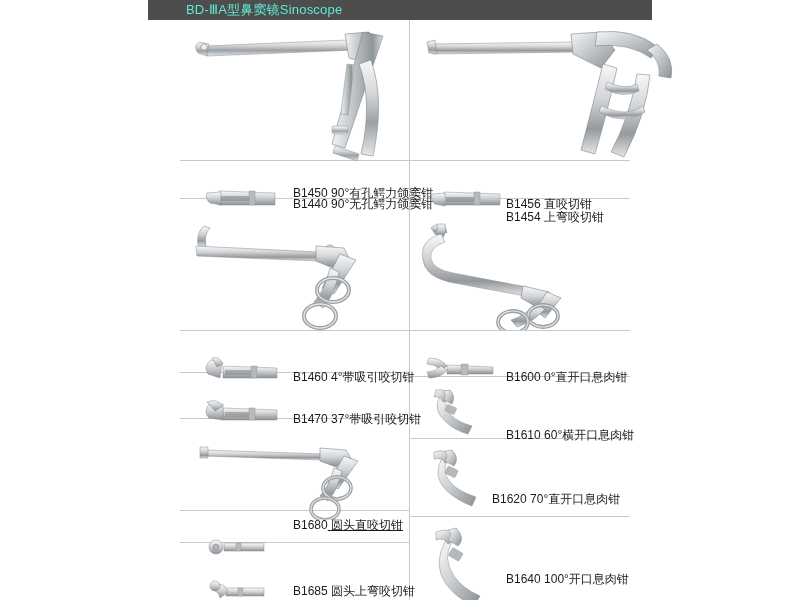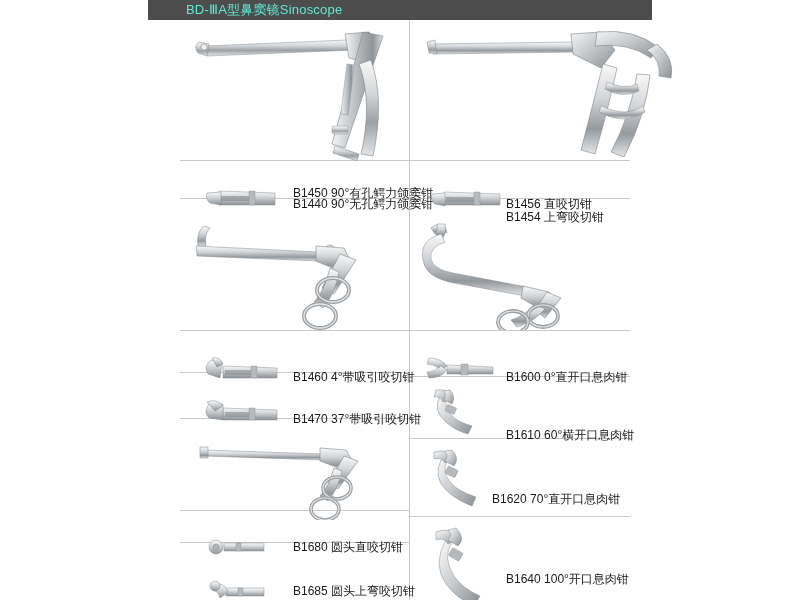--- a/index.html
+++ b/index.html
@@ -265,21 +265,21 @@
           <stop offset="100%" stop-color="#8d9296"></stop>
         </linearGradient>
       </defs>
       <rect x="18" y="5" width="40" height="8" fill="url(#tg3)" stroke="#8a8f93" stroke-width="0.5"></rect>
       <circle cx="10" cy="9" r="7" fill="url(#tg3)" stroke="#85898d" stroke-width="0.5"></circle>
       <circle cx="10" cy="9" r="3" fill="#b0b4b7" stroke="#7f8488" stroke-width="0.4"></circle>
       <rect x="30" y="5" width="5" height="8" fill="#b7babd" stroke="#8a8f93" stroke-width="0.4"></rect>
     </svg>
   </div>
 
-  <div class="caption" style="left:293px; top:522px;">
+  <div class="caption" style="left:293px; top:500px;text-decoration:underline;">
     <span class="code">B1680</span>
     <span>圆头直咬切钳</span>
   </div>
 
   <div class="thumb" style="left:206px; top:560px;">
     <svg width="60" height="20" viewBox="0 0 60 20">
       <rect x="20" y="8" width="38" height="8" fill="url(#tg3)" stroke="#8a8f93" stroke-width="0.5"></rect>
       <path d="M12 4 q8 0 10 8 l-8 6 q-2 -8 -8 -8 z" fill="url(#tg3)" stroke="#85898d" stroke-width="0.5"></path>
       <circle cx="9" cy="6" r="5" fill="url(#tg3)" stroke="#85898d" stroke-width="0.5"></circle>
       <rect x="32" y="8" width="5" height="8" fill="#b7babd" stroke="#8a8f93" stroke-width="0.4"></rect>

